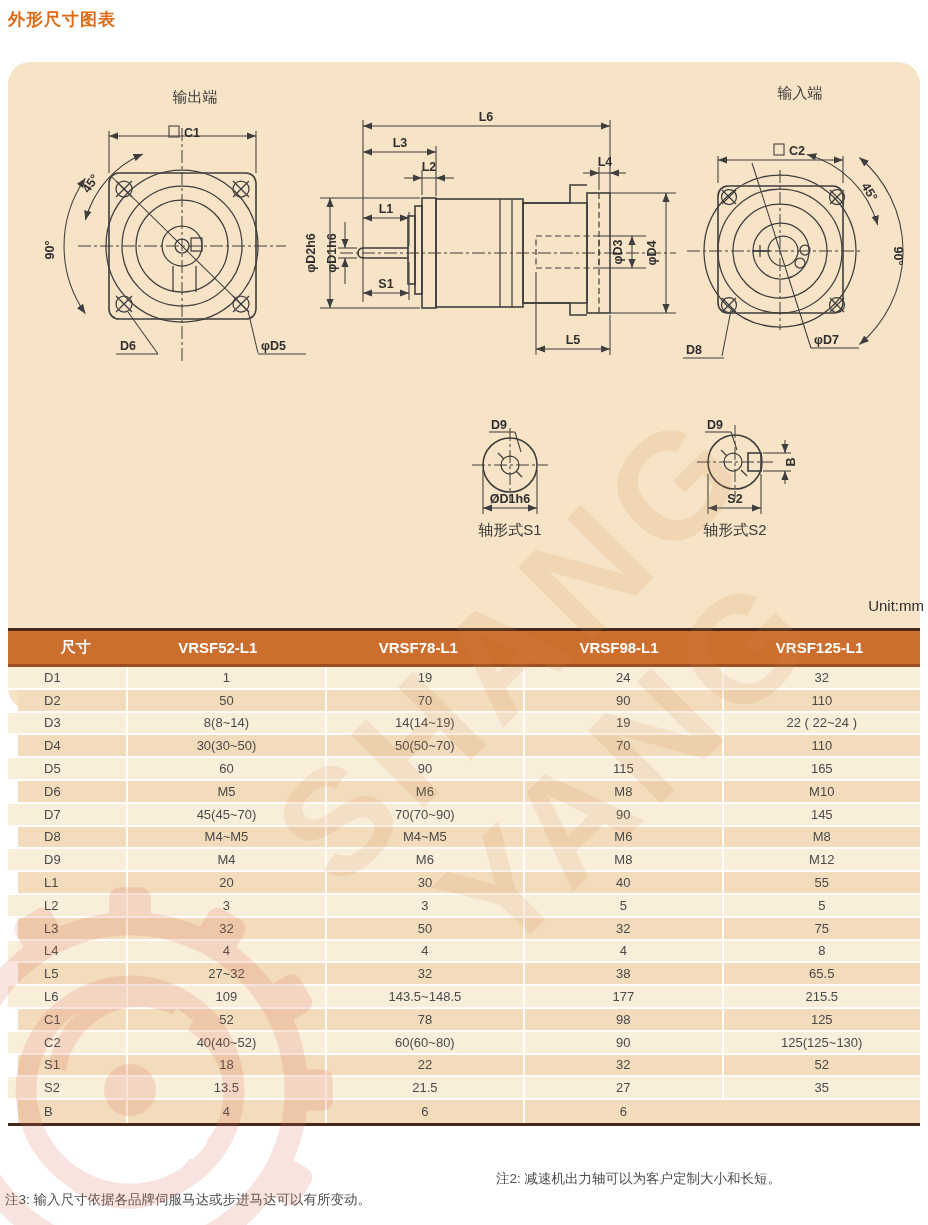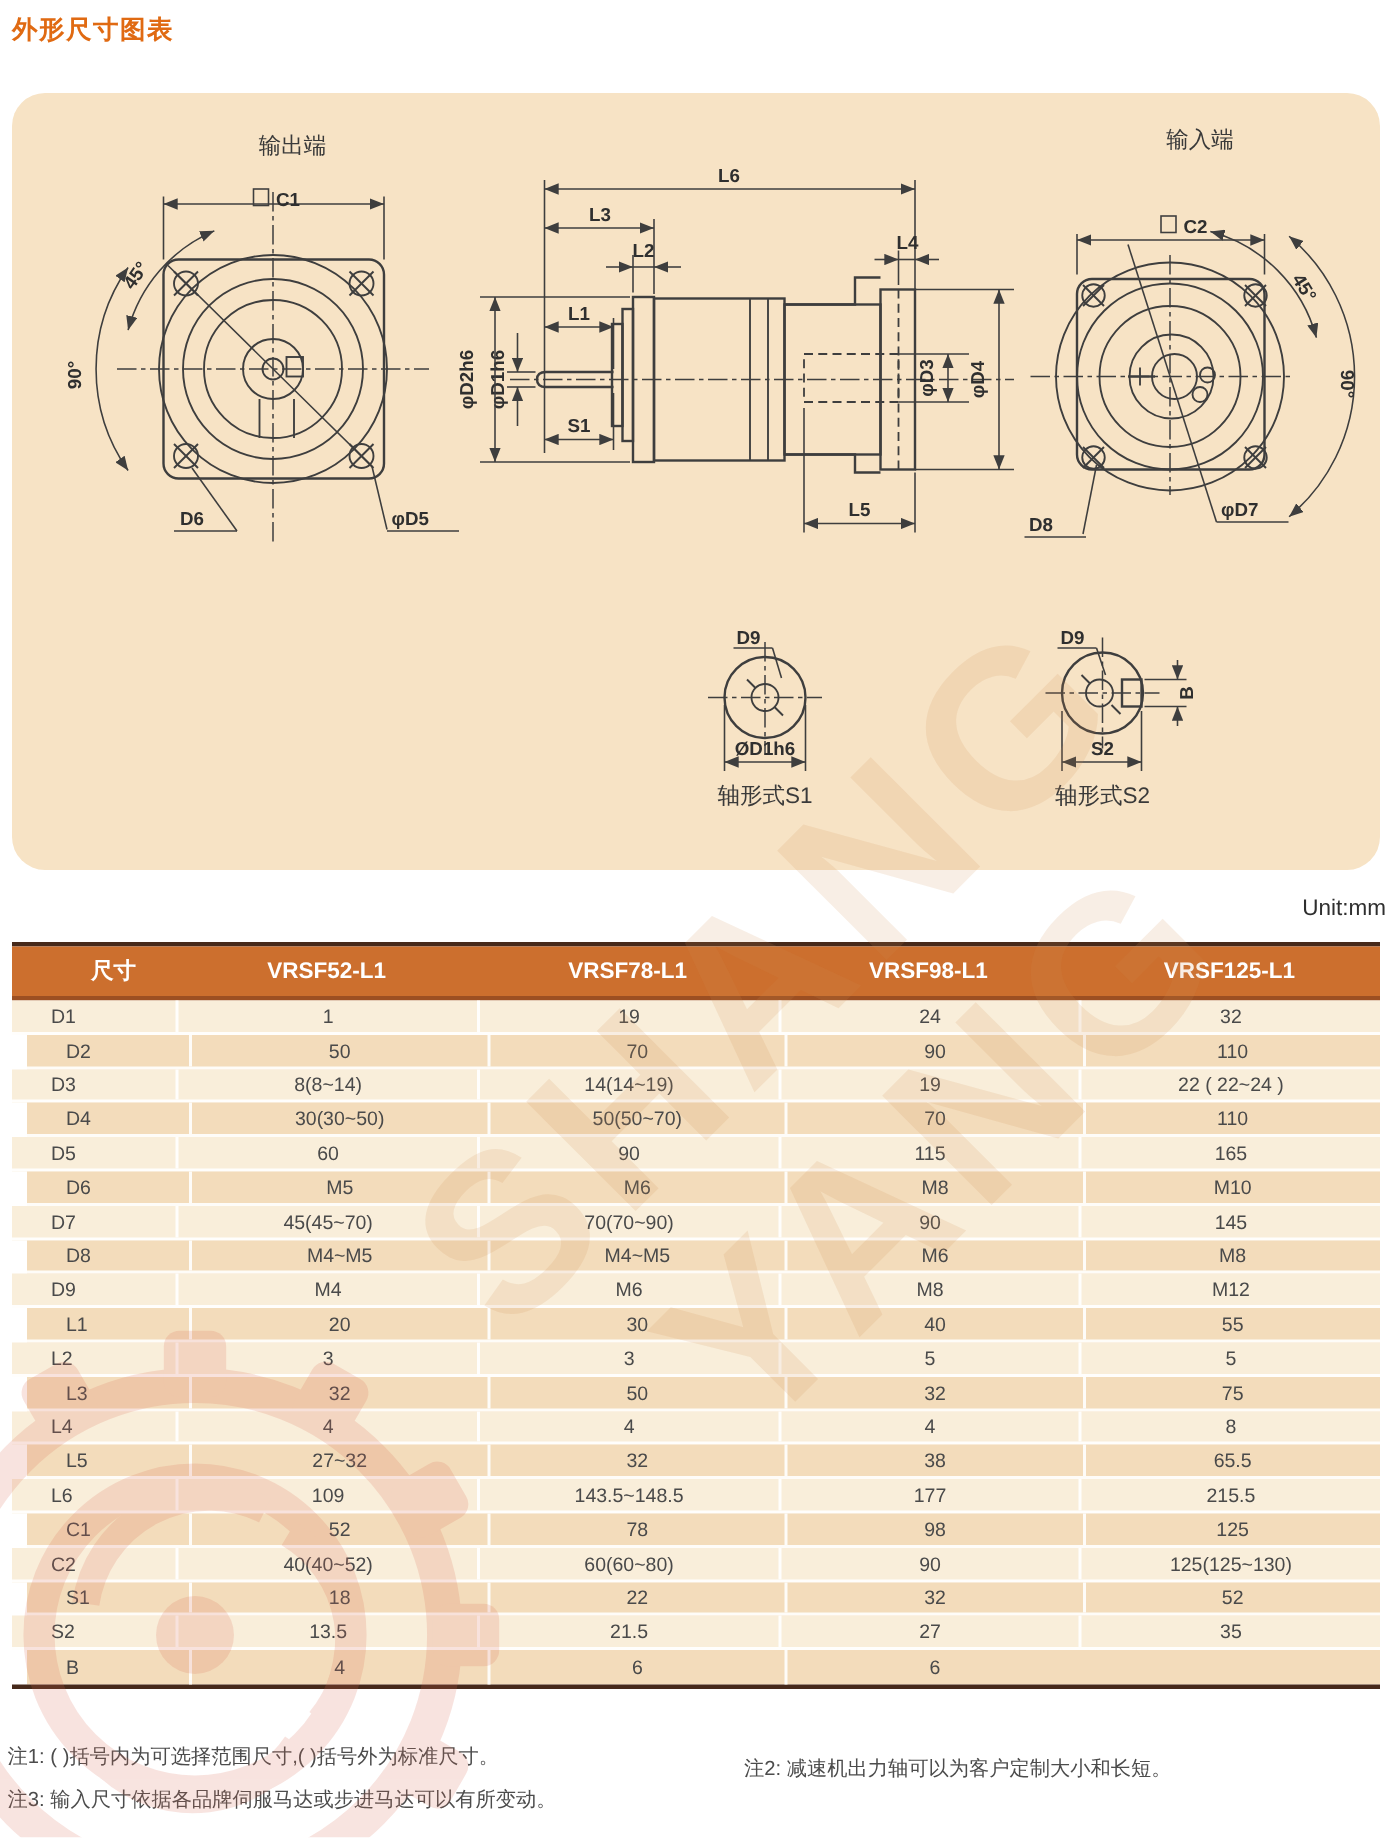--- a/index.html
+++ b/index.html
@@ -1,35 +1,35 @@
 <!DOCTYPE html>
 <html style="--accent: #e06a12; --panelBg: #f7e3c5; --headerBg: #cc6f2e; --borderDark: #46291a; --headerRule: #9c4f22; --rowLight: #f9eeda; --rowDark: #f3dcbb; --lineColor: #3e3e3e; --tableText: #4a4a4a;"><head>
 <meta charset="utf-8">
 <style>
   html,body{margin:0;padding:0;background:#fff;}
   .container{position:relative;width:928px;height:1225px;background:#fff;overflow:hidden;
              font-family:"Liberation Sans",sans-serif;}
   .title{position:absolute;left:8px;top:8px;font-size:17px;font-weight:bold;
          color:var(--accent,#e06a12);letter-spacing:1px;}
-  .panel{position:absolute;left:8px;top:62px;width:912px;height:518px;
+  .panel{position:absolute;left:8px;top:62px;width:912px;height:648px;
          background:var(--panelBg,#f7e3c5);border-radius:22px;}
   .panel svg{position:absolute;left:0;top:0;}
   .unit{position:absolute;top:597px;right:4px;font-size:15px;color:#2f2f2f;}
   .table{position:absolute;left:8px;top:628px;width:912px;}
   .t-border{height:3px;background:var(--borderDark,#46291a);}
   .t-head{display:flex;height:33px;background:var(--headerBg,#cc6f2e);align-items:center;}
   .t-head .hc{color:#fff;font-weight:bold;font-size:15px;text-align:center;}
   .t-rule{height:3px;background:var(--headerRule,#9c4f22);}
   .c0{width:12%;box-sizing:border-box;padding-left:26px;text-align:left;}
   .c{width:22%;box-sizing:border-box;text-align:center;}
   .t-body .trow{display:flex;height:22.8px;align-items:center;font-size:13px;
                 color:var(--tableText,#4a4a4a);box-sizing:border-box;
                 border-bottom:2px solid rgba(255,255,255,0.9);}
   .t-body .trow:last-child{border-bottom:none;}
-  .t-body .trow.odd{background:var(--rowLight,#f9eeda);}
+  .t-body .trow.odd{background:var(--rowLight,#f9eeda);padding-left:10px;}
   .t-body .trow.even{background:var(--rowDark,#f3dcbb);margin-left:10px;}
   .t-body .val{border-left:2px solid rgba(255,255,255,0.9);height:100%;
                display:flex;align-items:center;justify-content:center;}
   .note{position:absolute;font-size:13.5px;color:#4c4c4c;}
   .n1{left:5px;top:1162px;}
   .n2{left:496px;top:1170px;}
   .n3{left:5px;top:1191px;}
   .wm{position:absolute;left:130px;top:540px;width:880px;text-align:center;
       transform:rotate(-45deg);font-size:150px;font-weight:bold;letter-spacing:10px;
       line-height:1.1;color:rgba(208,140,80,0.15);z-index:3;pointer-events:none;}
@@ -420,21 +420,20 @@
         <div class="trow even">
           <div class="c0">B</div>
           <div class="c val">4</div>
           <div class="c val">6</div>
           <div class="c val">6</div>
         </div>
       </div>
     <div class="t-border"></div>
   </div>
 
-  <div class="note n1">注1: ( )括号内为可选择范围尺寸,( )括号外为标准尺寸。</div>
   <div class="note n2">注2: 减速机出力轴可以为客户定制大小和长短。</div>
   <div class="note n3">注3: 输入尺寸依据各品牌伺服马达或步进马达可以有所变动。</div>
 
   <div class="wm">
     <div>SHANG</div>
     <div>YANG</div>
   </div>
 
   <svg class="gearwm" width="520" height="520" viewBox="0 0 200 200">
     <g fill="none" stroke="#d96a55" stroke-width="9">

